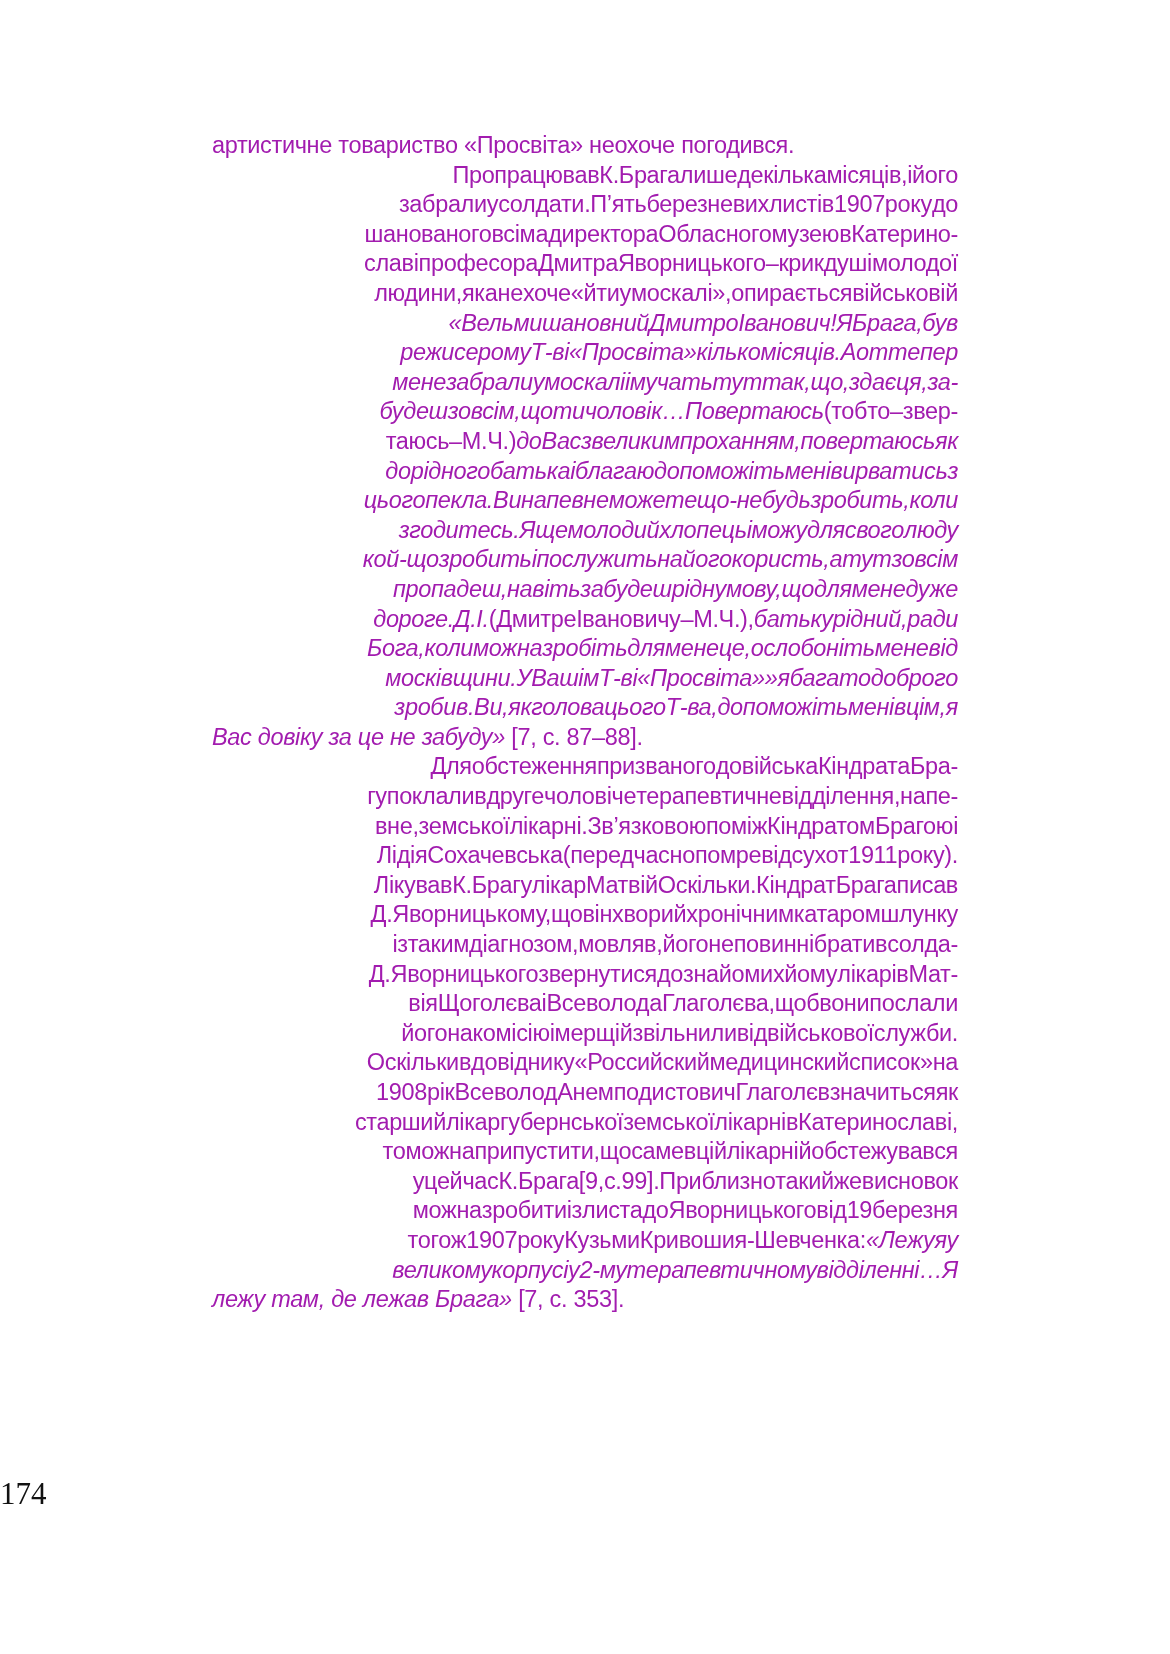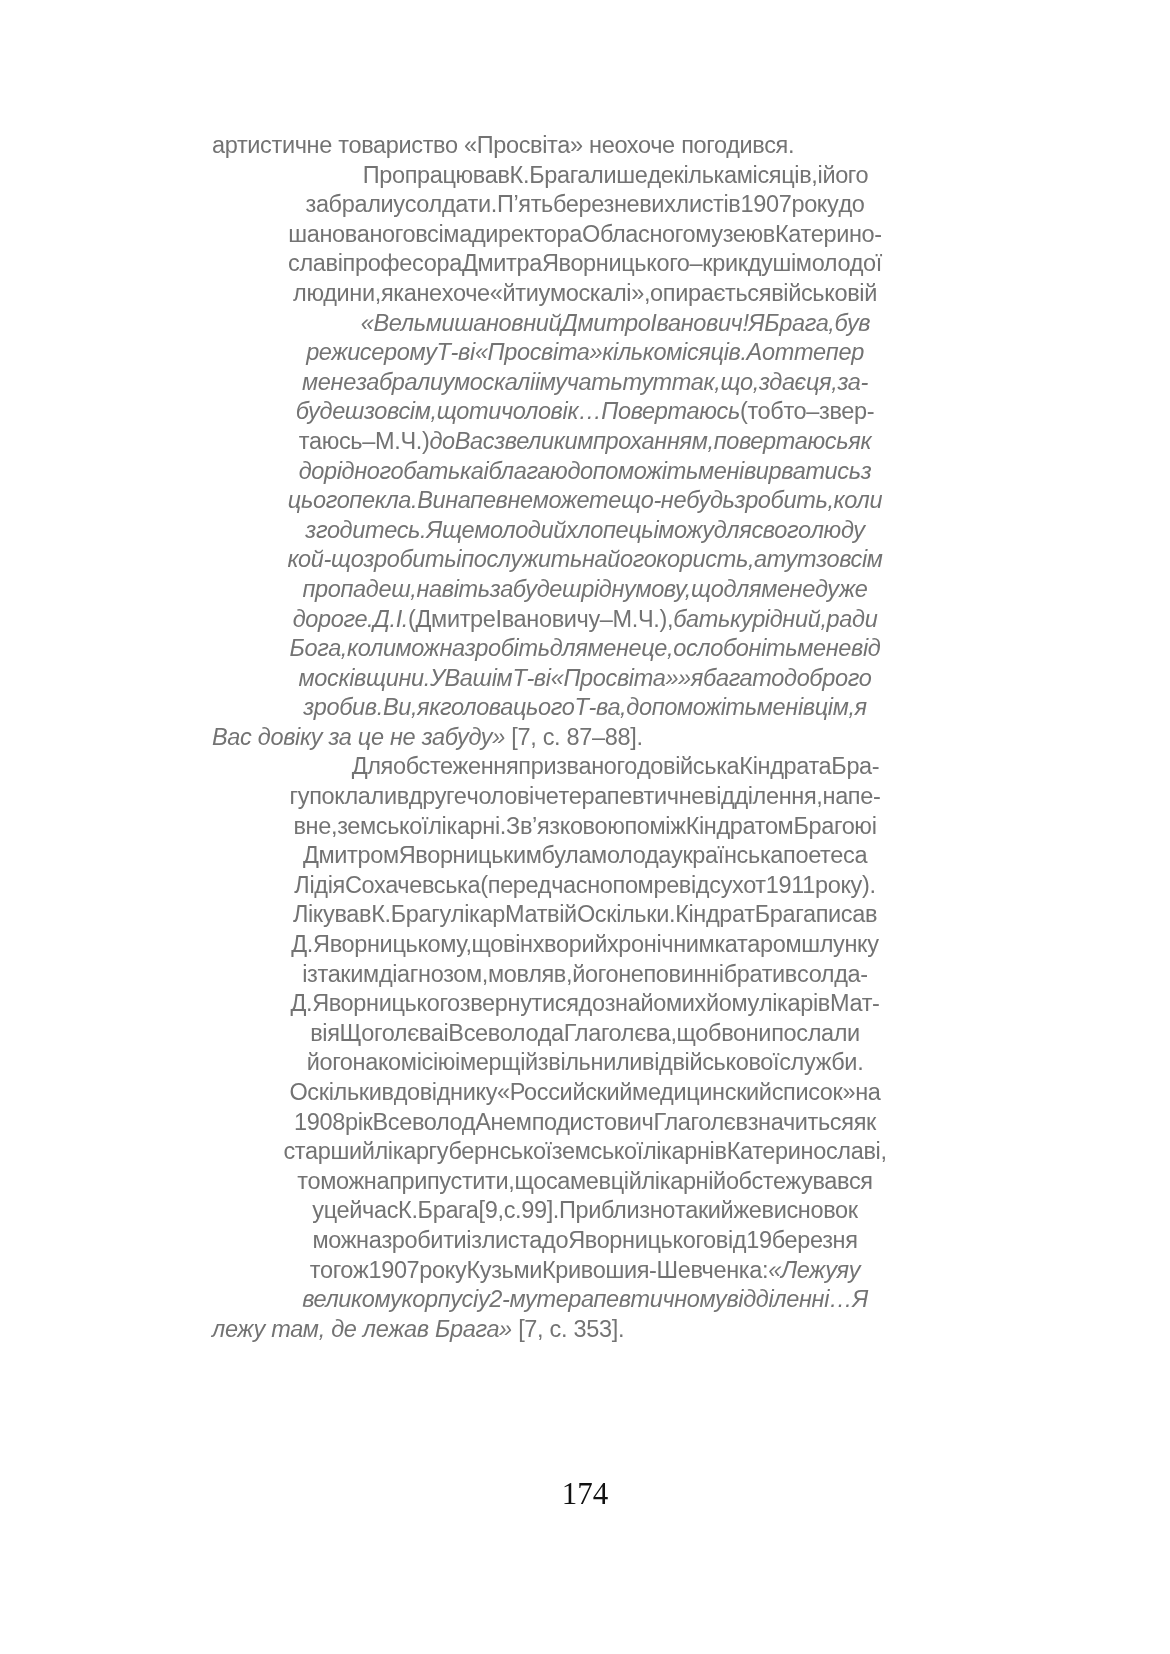--- a/index.html
+++ b/index.html
@@ -22,43 +22,43 @@
     background: #ffffff;
   }
   .text-block {
     position: absolute;
     left: 212px;
     top: 131px;
     width: 746px;
     font-family: "Liberation Sans", sans-serif;
     font-size: 23.5px;
     line-height: 29.6px;
-    color: #737373;
+    color: #a21caf;
     letter-spacing: -0.35px;
   }
   .para {
     margin: 0;
     text-align: justify;
     text-indent: 0;
     hyphens: manual;
   }
   .page-number {
     position: absolute;
     left: 0;
     width: 1170px;
     top: 1476px;
-    text-align: center;
+    text-align: left;
     font-family: "Liberation Serif", serif;
     font-size: 31px;
     color: #111111;
   }
   
   .jl {
     display: flex;
-    justify-content: center;
+    justify-content: flex-end;
     white-space: nowrap;
     height: 29.6px;
     align-items: baseline;
   }
   .jl.last {
     justify-content: flex-start;
   }
   .jl.last > span + span {
     margin-left: 0.27em;
   }
@@ -328,28 +328,20 @@
           <span>вне,</span>
           <span>земської</span>
           <span>лікарні.</span>
           <span>Зв’язковою</span>
           <span>поміж</span>
           <span>Кіндратом</span>
           <span>Брагою</span>
           <span>і</span>
         </div>
         <div class="jl">
-          <span>Дмитром</span>
-          <span>Яворницьким</span>
-          <span>була</span>
-          <span>молода</span>
-          <span>українська</span>
-          <span>поетеса</span>
-        </div>
-        <div class="jl">
           <span>Лідія</span>
           <span>Сохачевська</span>
           <span>(передчасно</span>
           <span>помре</span>
           <span>від</span>
           <span>сухот</span>
           <span>1911</span>
           <span>року).</span>
         </div>
         <div class="jl">

